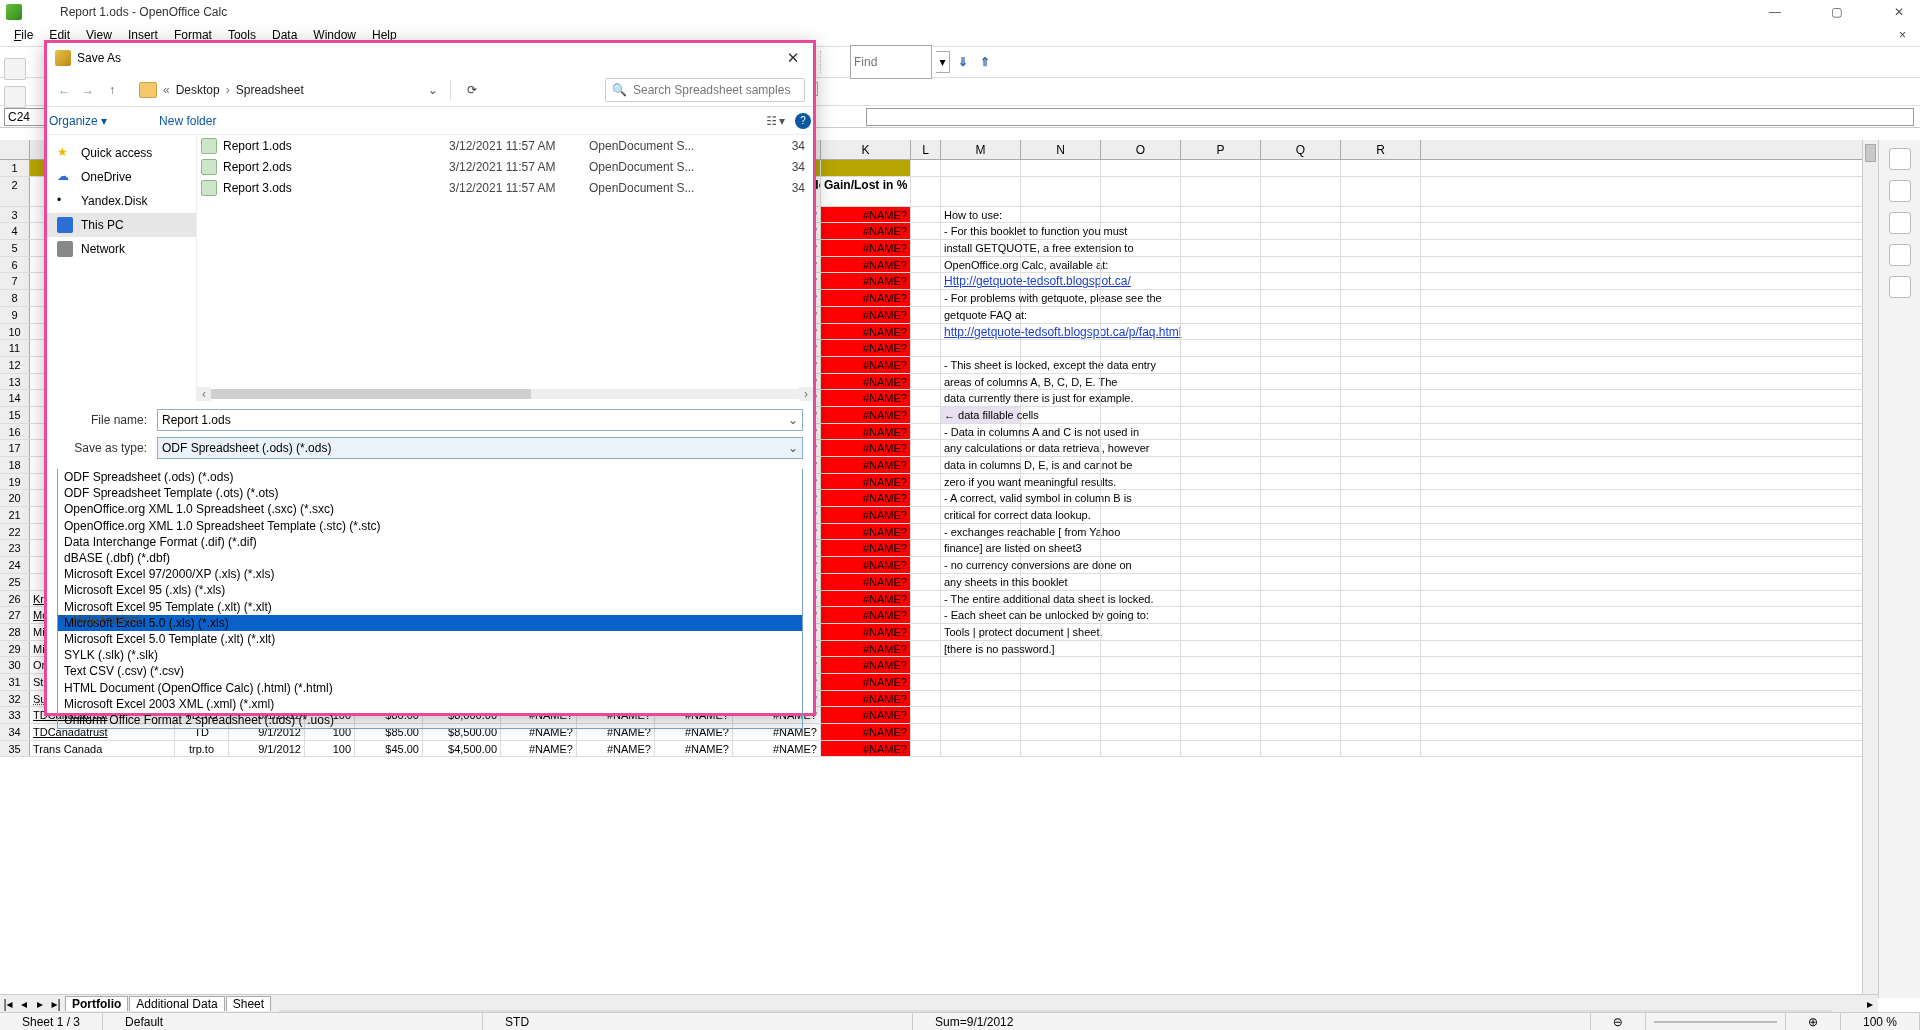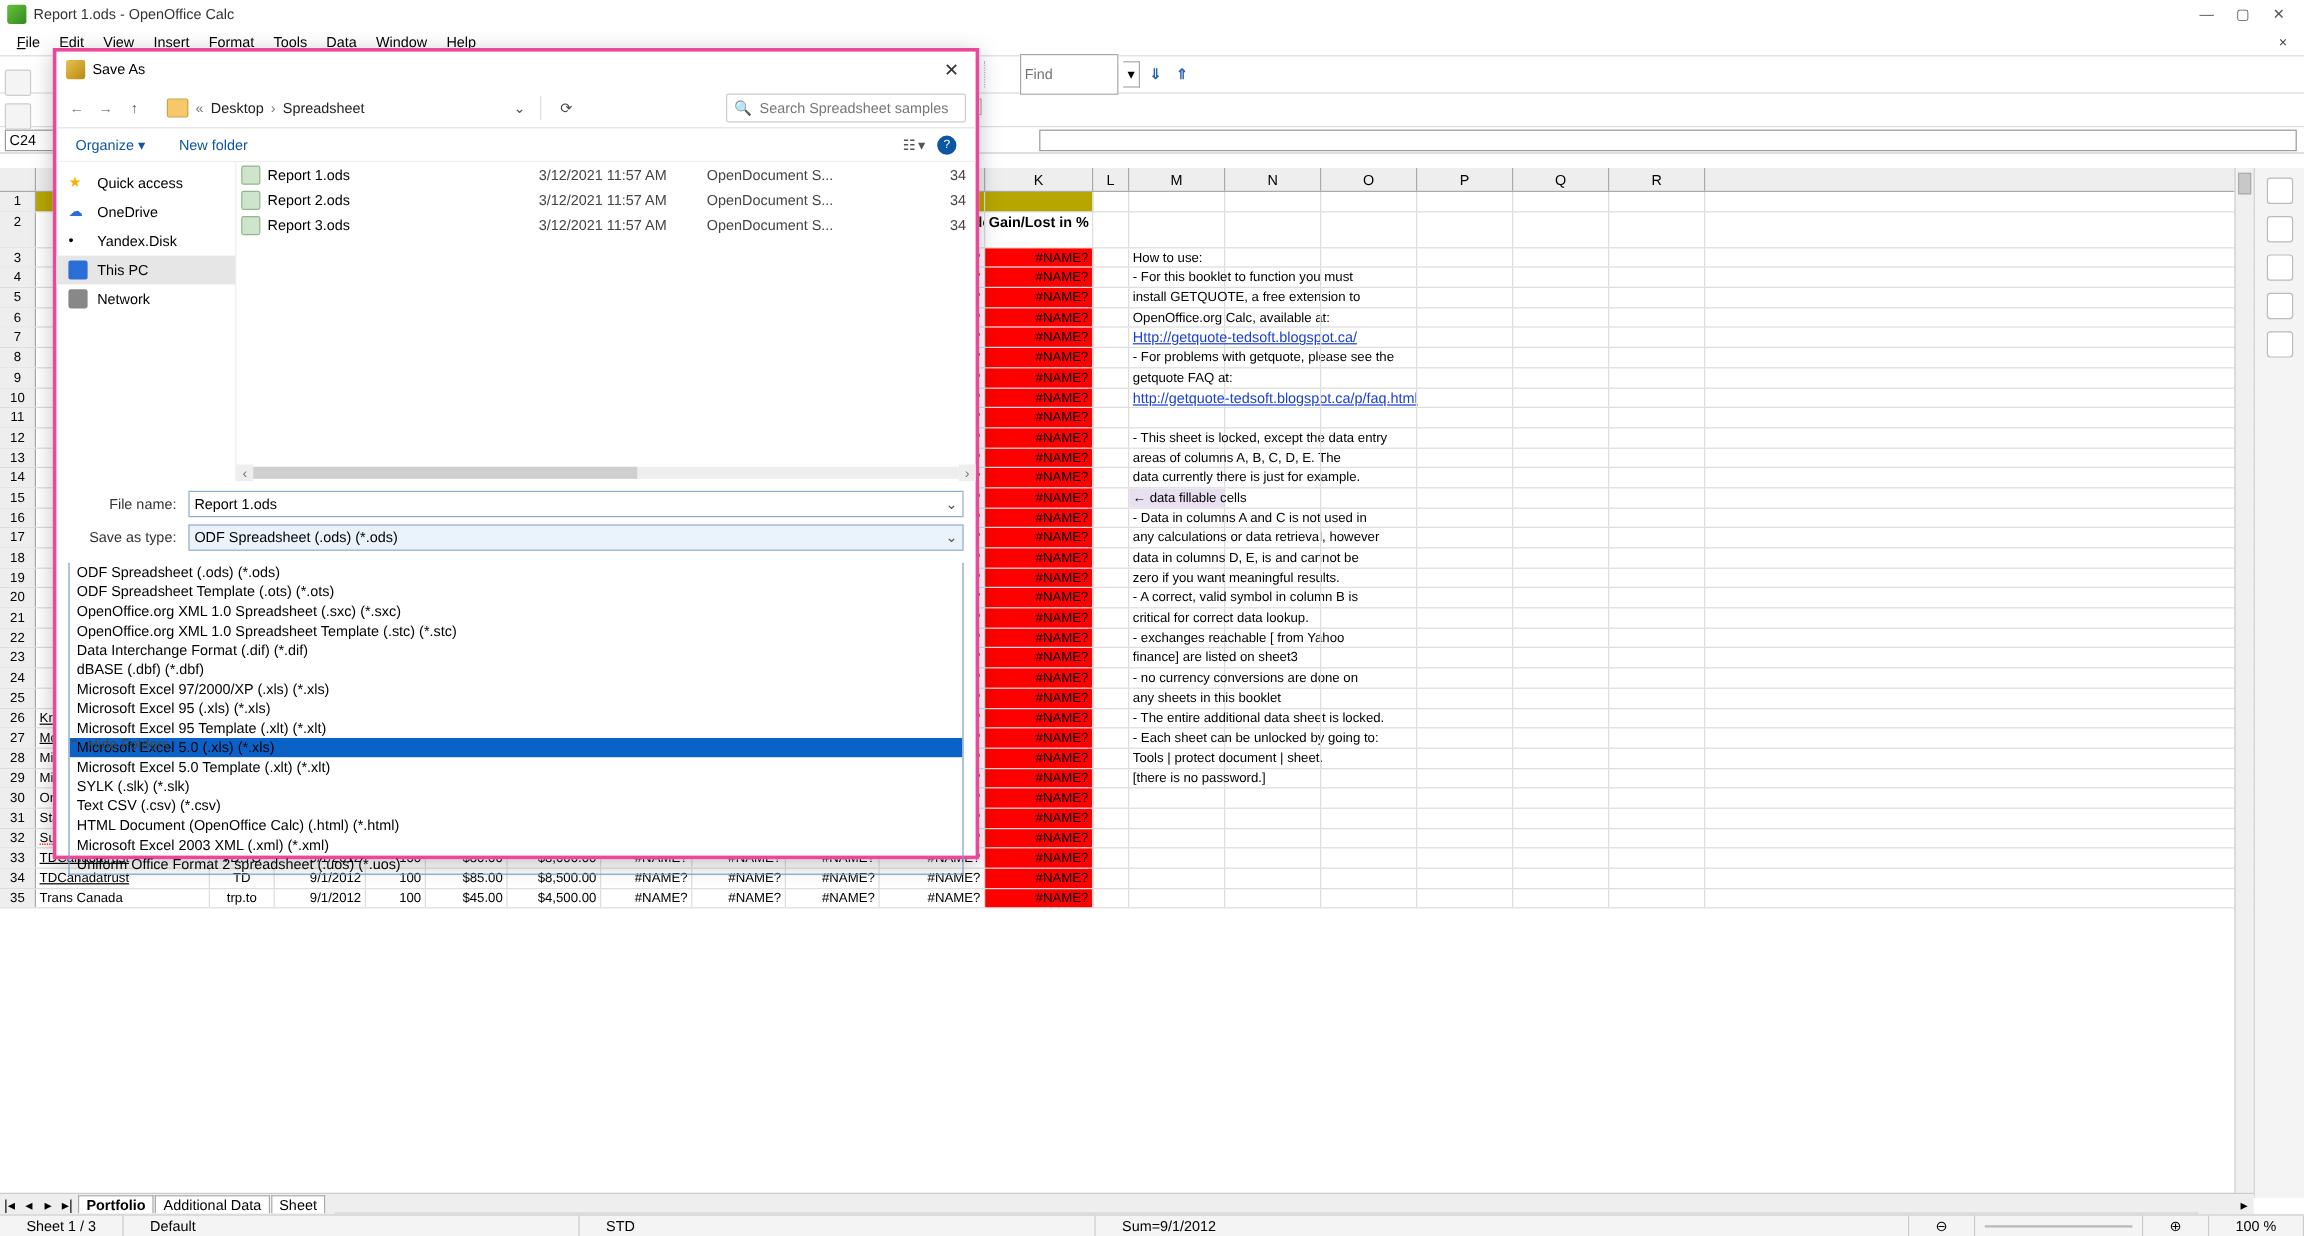--- a/index.html
+++ b/index.html
@@ -1,19 +1,19 @@
 <!DOCTYPE html>
 <html><head>
 <meta charset="utf-8">
 <style>
 * { margin: 0; padding: 0; box-sizing: border-box; font-family: "Segoe UI", Tahoma, sans-serif; font-size: 12px; }
 html, body { width: 1920px; height: 1030px; overflow: hidden; background: #fff; }
 
 
-.titlebar { height: 24px; background: #fff; display: flex; align-items: center; padding: 0 6px; color: #333; }
+.titlebar { height: 24px; background: #fff; display: flex; align-items: center; padding: 0 6px; color: #333; gap: 32px; }
 .titlebar .appicon { width: 16px; height: 16px; background: linear-gradient(135deg,#6bbf3b,#2e8b1e); border-radius: 2px; margin-right: 6px; }
 .titlebar .sp { flex: 1; }
 .titlebar .wbtn { width: 30px; text-align: center; color: #555; }
 
 
 .menubar { height: 22px; display: flex; align-items: center; padding: 0 6px; gap: 0; }
 .menubar span { padding: 2px 8px; }
 .menubar span u { text-decoration: underline; }
 .menuclose { margin-left: auto; padding-right:8px; color:#444; }
 
@@ -89,21 +89,21 @@
 .dlg-addr .navarrow { color:#888; width:18px; text-align:center; }
 .dlg-addr .up { color:#555; }
 .dlg-addr .foldericon { width:18px; height:16px; background:#f5c96b; border-radius:2px; border:1px solid #caa34a; }
 .dlg-addr .crumb { color:#222; }
 .dlg-addr .sep { color:#777; }
 .dlg-addr .drop { margin-left:2px; color:#555; }
 .dlg-addr .refresh { width:18px; text-align:center; color:#444; }
 .dlg-addr .search { flex:1; max-width:200px; height:24px; border:1px solid #ccc; border-radius:2px; display:flex; align-items:center; color:#777; padding:0 6px; margin-left:auto; }
 .dlg-addr .search .sicon { margin-right:6px; }
 
-.dlg-tools { height:28px; display:flex; align-items:center; padding:0 16px; border-bottom:1px solid #eee; }
+.dlg-tools { height:28px; display:flex; align-items:center; padding:0 2px; border-bottom:1px solid #eee;gap:24px; }
 .dlg-tools .org { color:#0b57a4; }
 .dlg-tools .nf { color:#0b57a4; margin-left:28px; }
 .dlg-tools .right { margin-left:auto; display:flex; align-items:center; gap:10px; }
 .dlg-tools .viewbtn { display:flex; align-items:center; gap:2px; color:#555; }
 .dlg-tools .hq { width:16px; height:16px; border-radius:50%; background:#0b57a4; color:#fff; display:flex; align-items:center; justify-content:center; font-size:10px; }
 
 .dlg-body { display:flex; height:266px; }
 .dlg-nav { width:150px; border-right:1px solid #eee; padding:6px 0; }
 .dlg-nav .item { display:flex; align-items:center; gap:8px; padding:4px 10px; }
 .dlg-nav .item.sel { background:#e6e6e6; }

